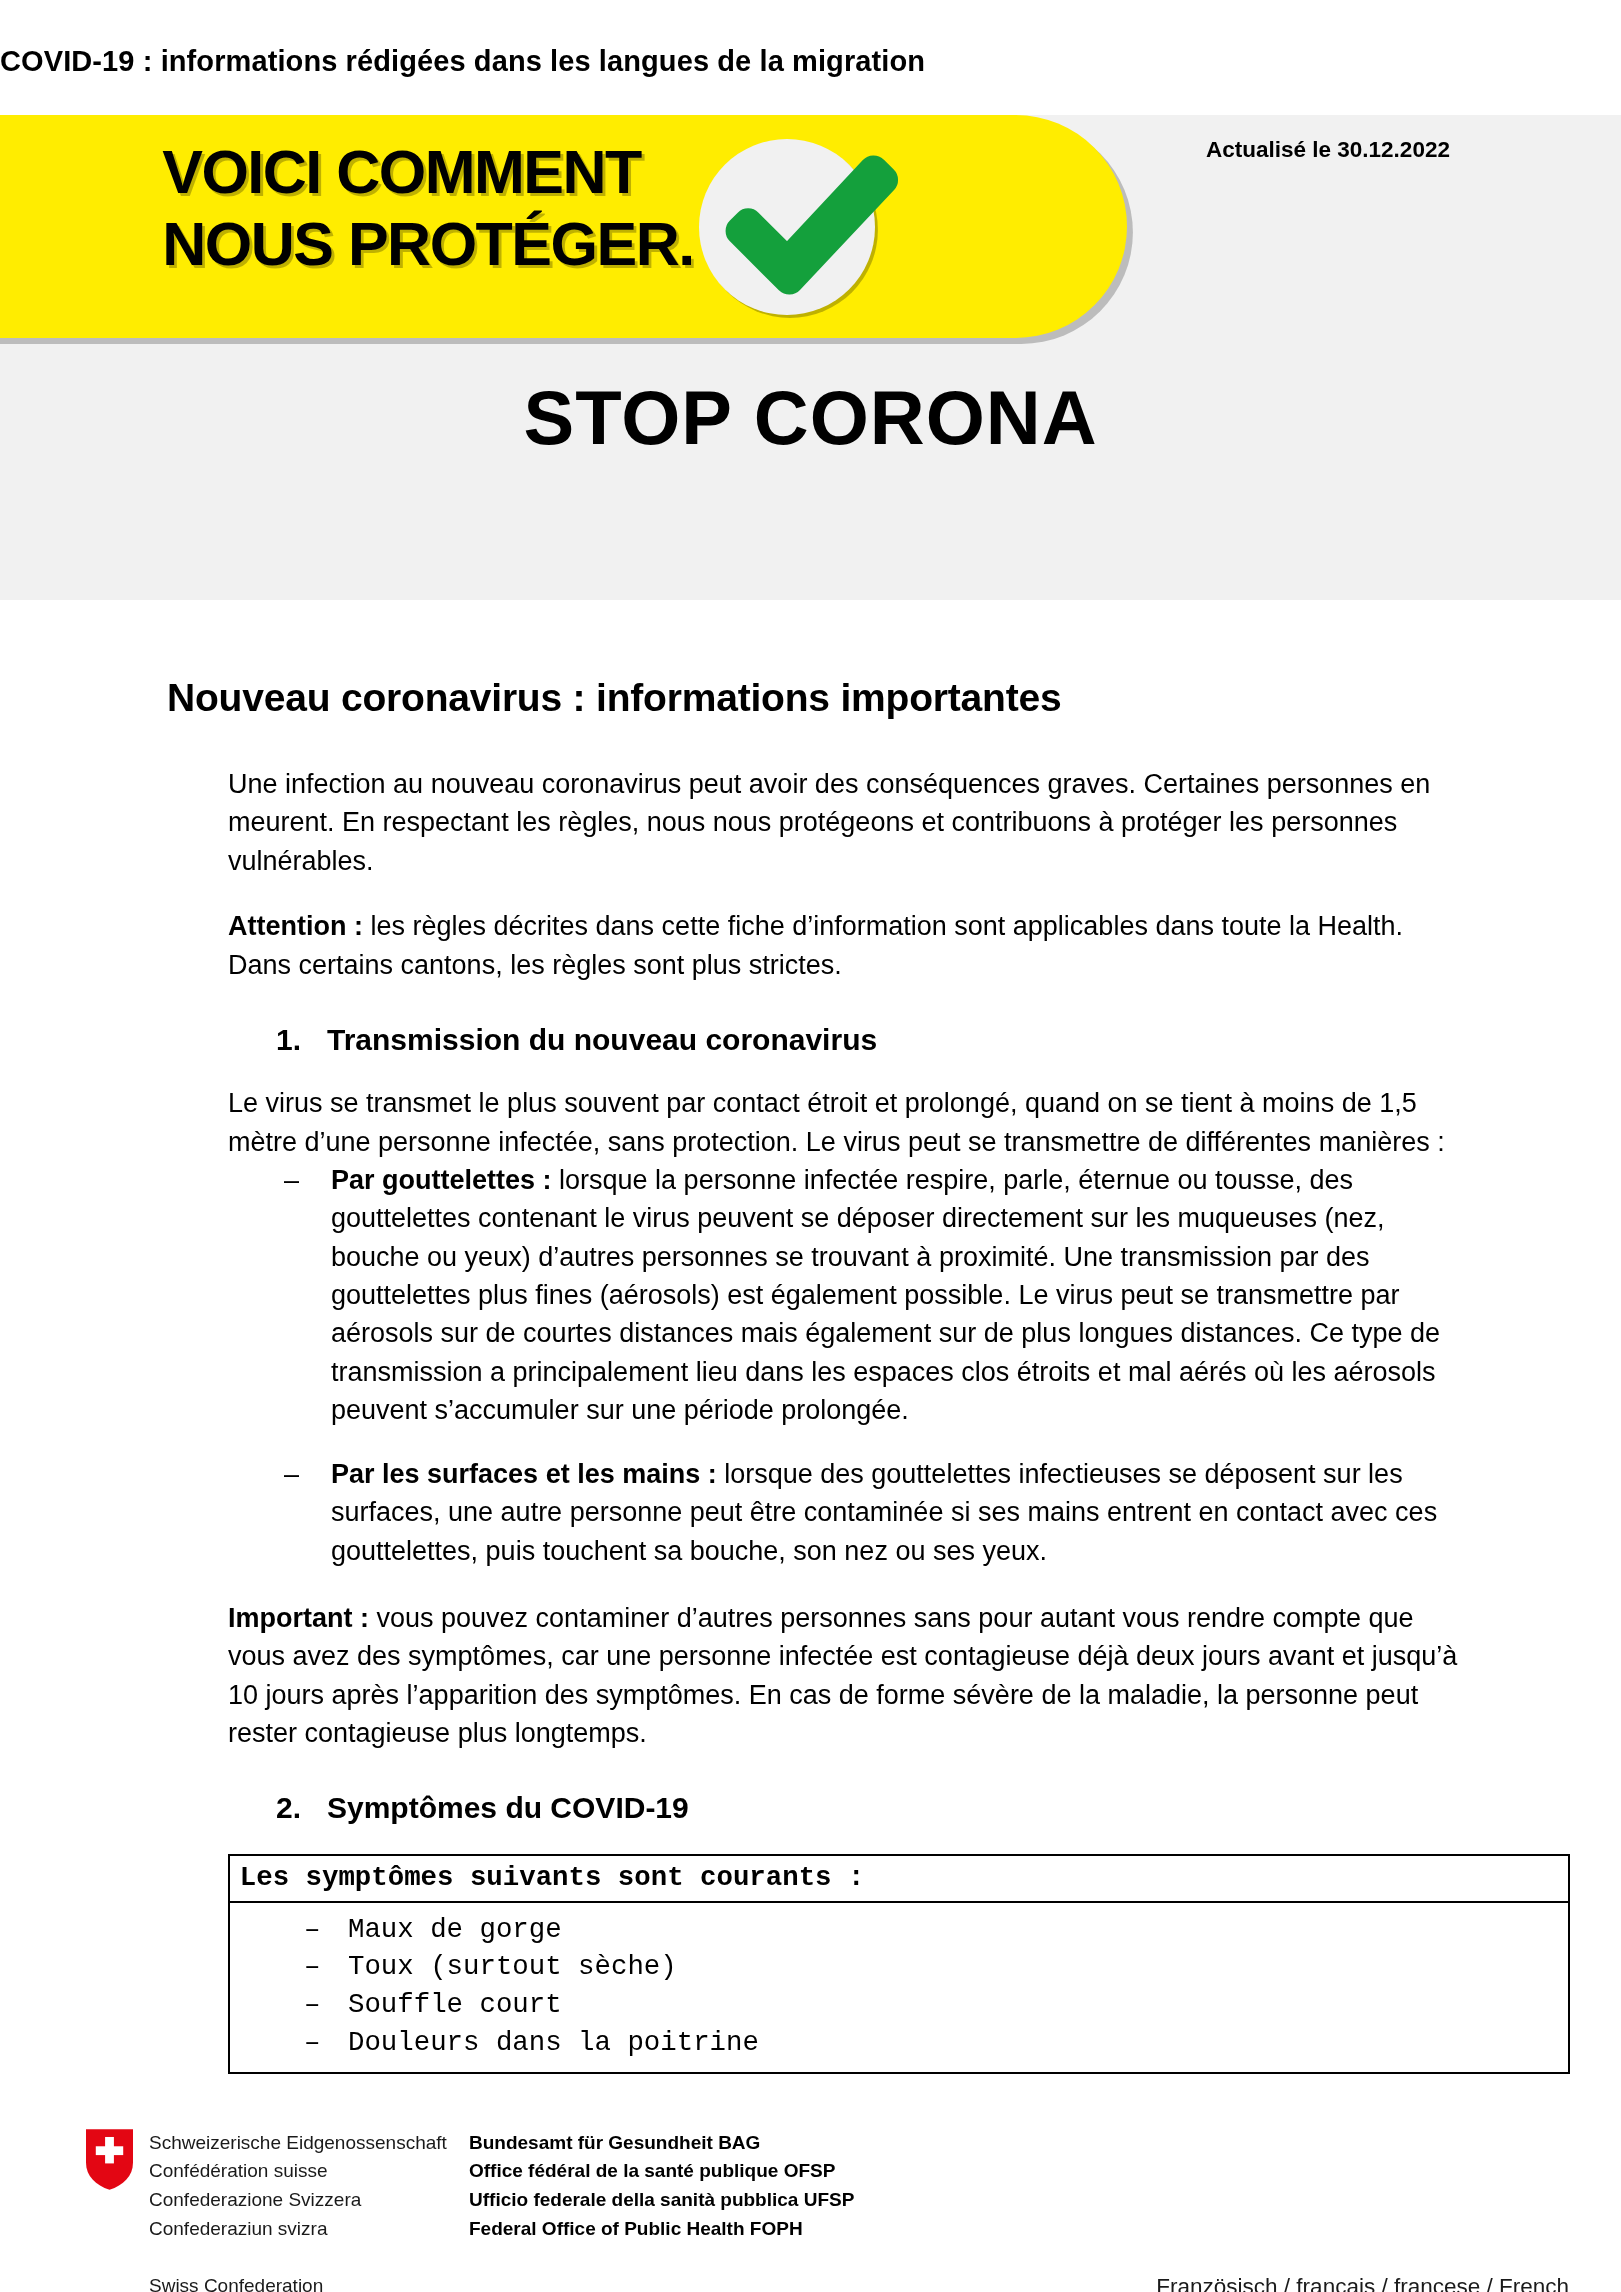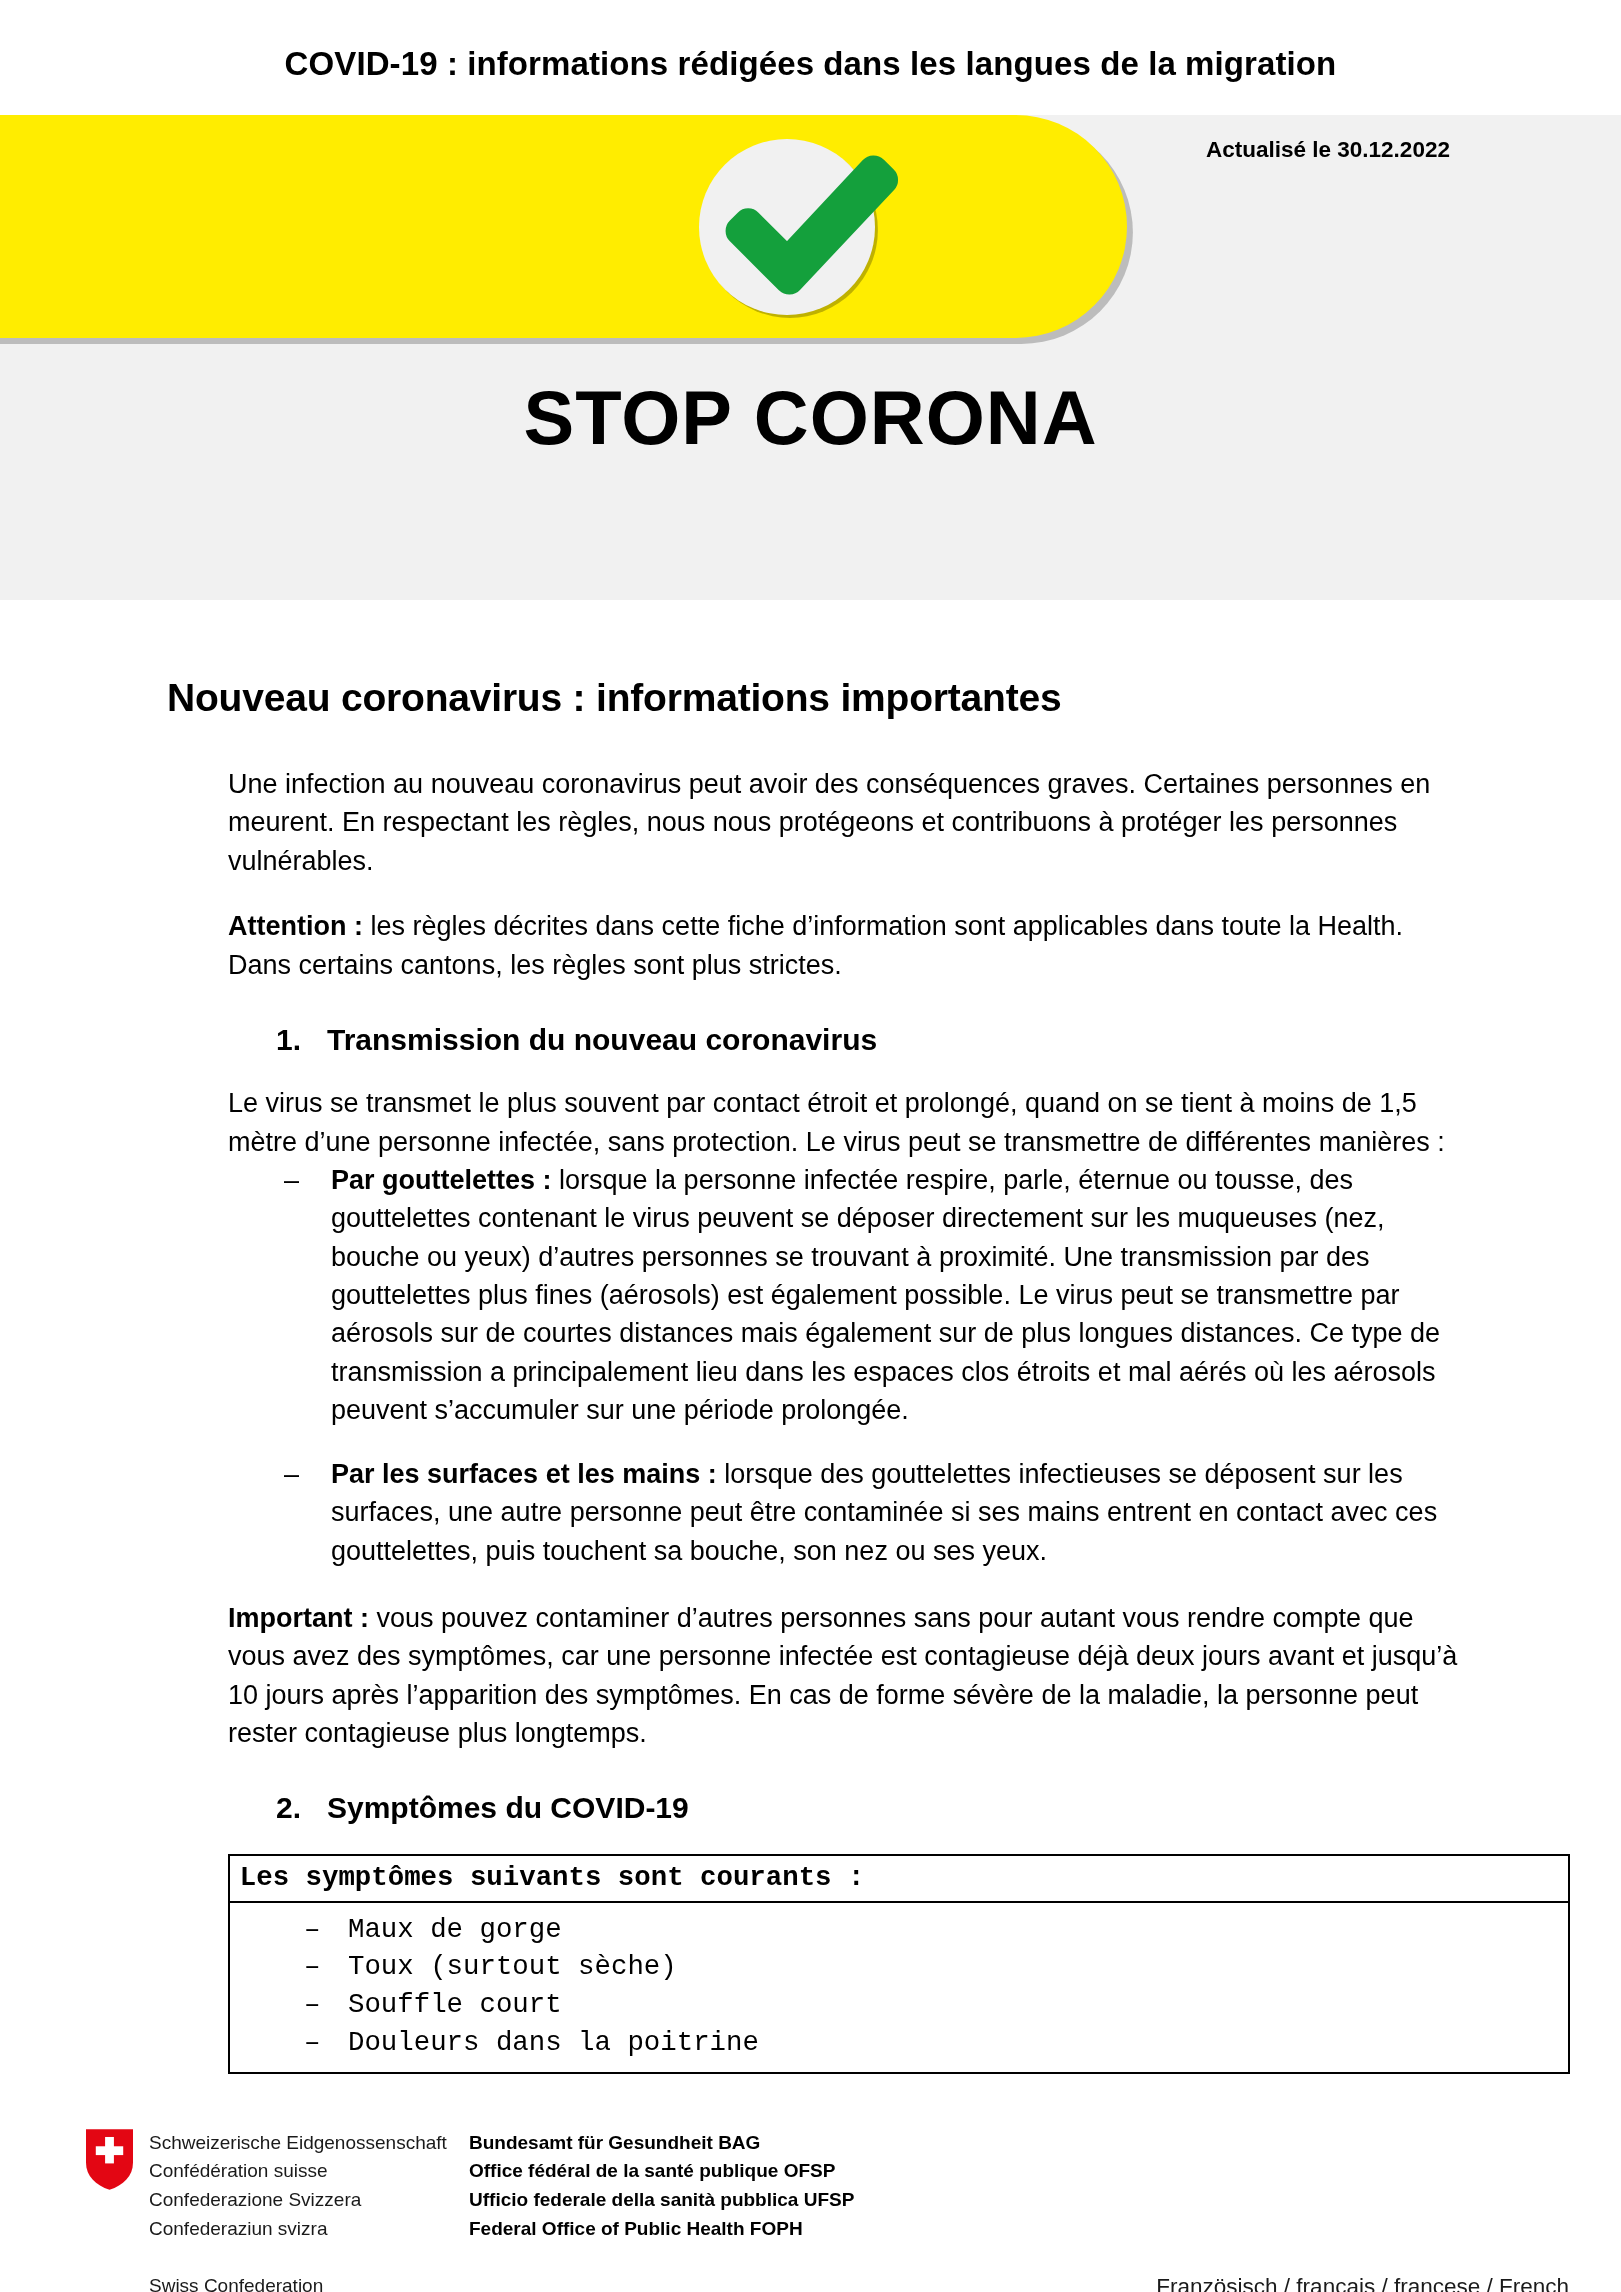--- a/index.html
+++ b/index.html
@@ -18,22 +18,21 @@
     background: #ffffff;
     overflow: hidden;
   }
 
   
   .running-header {
     position: absolute;
     left: 0;
     top: 45px;
     width: 1621px;
-    text-align: center;
-    font-size: 33px;
+    font-size: 29px;
     font-weight: bold;
     letter-spacing: 0.1px;
   }
 
   
   .hero-band {
     position: absolute;
     left: 0;
     top: 115px;
     width: 1621px;
@@ -249,20 +248,24 @@
 </head>
 <body>
 
 <div class="page">
 
   <div class="running-header">COVID-19 : informations rédigées dans les langues de la migration</div>
 
   <div class="hero-band">
 
     <div class="campaign-banner">
+      <div class="campaign-lines">
+        <div class="campaign-line">VOICI COMMENT</div>
+        <div class="campaign-line">NOUS PROTÉGER.</div>
+      </div>
       <div class="check-badge">
         <div class="check-circle"></div>
         <svg class="check-mark" viewBox="0 0 200 200">
           <path d="M36 106 L44 98 L84 138 L172 44 L182 54 L86 156 Z" fill="rgba(0,0,0,.25)" transform="translate(5,5)"></path>
           <path d="M36 106 L44 98 L84 138 L172 44 L182 54 L86 156 Z" fill="none" stroke="#14a03c" stroke-width="30" stroke-linecap="round" stroke-linejoin="round"></path>
         </svg>
       </div>
     </div>
 
     <div class="updated-date">Actualisé le 30.12.2022</div>

